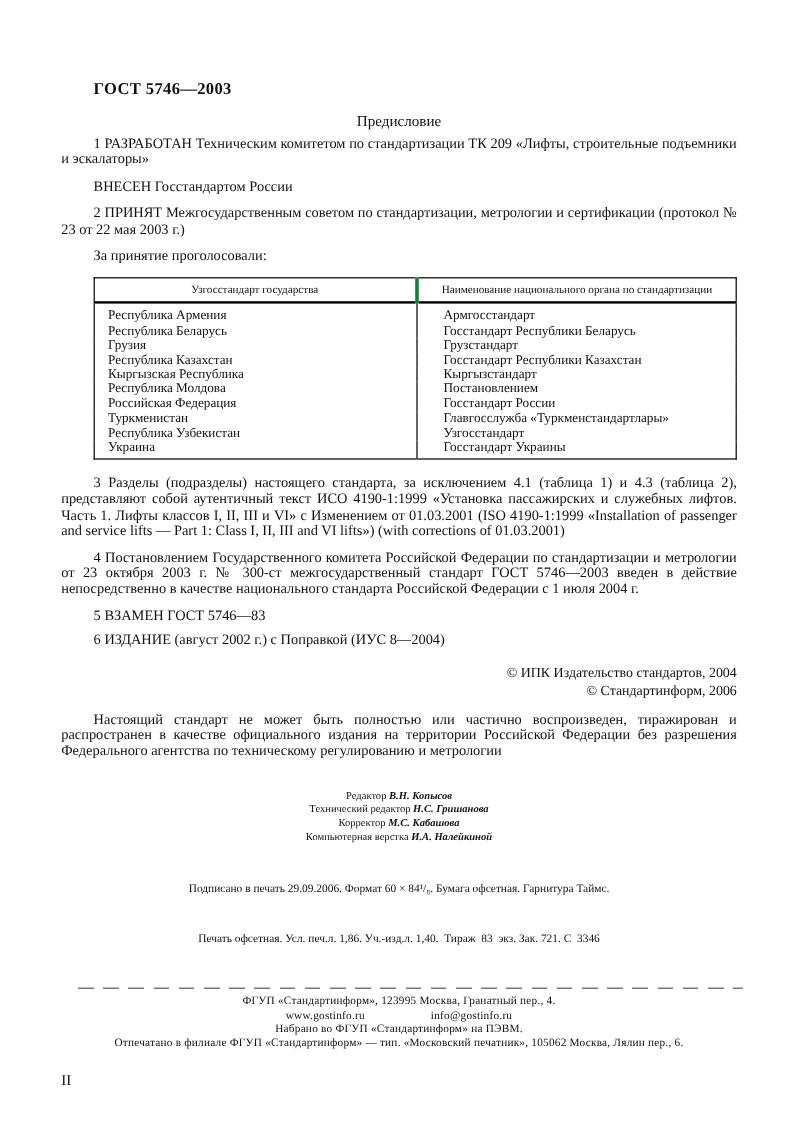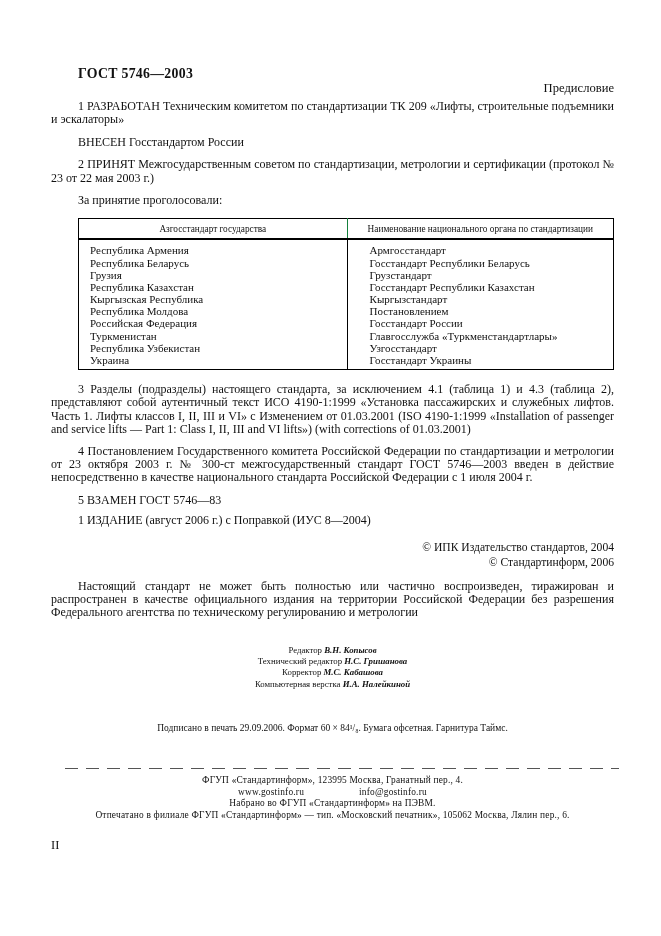--- a/index.html
+++ b/index.html
@@ -6,40 +6,40 @@
   .page {
     width: 661px; height: 936px; background: #ffffff; color: #111;
     font-family: "Liberation Serif", "DejaVu Serif", serif;
     position: relative; overflow: hidden; box-sizing: border-box;
     padding: 66px 47px 0 51px;
   }
   .doc-code {
     margin-left: 27px; font-weight: bold; font-size: 13.8px; line-height: 15px;
     letter-spacing: 0.3px;
   }
-  .preface-title { text-align: right; font-size: 12.6px; line-height: 14px; }
+  .preface-title { text-align: center; font-size: 12.6px; margin-top: 13px; line-height: 14px; }
   .para {
     font-size: 12px; line-height: 13.4px; text-align: justify;
     text-indent: 27px; margin: 0;
   }
   .mt-p1 { margin-top: 5px; }
   .mt-9  { margin-top: 9px; }
   .mt-8  { margin-top: 8px; }
   .mt-7  { margin-top: 7px; }
   .mt-13 { margin-top: 13px; }
   .mt-10 { margin-top: 10px; }
   .vote-table {
     margin: 11px 0 0 27px; width: 536px; border-collapse: collapse;
     border: 1.6px solid #000; table-layout: fixed;
   }
   .vote-table th {
     font-weight: normal; font-size: 9.3px; line-height: 10px; text-align: center;
     vertical-align: middle; padding: 5px 2px 4px 2px; border-bottom: 2px solid #000;
   }
-  .vote-table th + th { border-left: 1px solid #15803d; }
+  .vote-table th + th { border-left: 3px solid #15803d; }
   .vote-table td {
     font-size: 11px; line-height: 12.15px; padding: 0 2px 0 11px; vertical-align: top;
     white-space: nowrap; overflow: hidden;
   }
   .vote-table td + td { border-left: 1px solid #000; padding-left: 22px; }
   .vote-table tbody tr:first-child td { padding-top: 4px; }
   .vote-table tbody tr:last-child td { padding-bottom: 3px; }
   .copyright { margin-top: 12px; text-align: right; font-size: 11.6px; line-height: 15px; }
   .credits { margin-top: 25px; text-align: center; font-size: 8.8px; line-height: 11.3px; }
   .credits .name { font-style: italic; font-weight: 600; }
@@ -67,21 +67,21 @@
   <p class="para mt-9">2 ПРИНЯТ Межгосударственным советом по стандартизации, метрологии и сертификации (протокол № 23 от 22 мая 2003 г.)</p>
   <p class="para mt-9">За принятие проголосовали:</p>
 
   <table class="vote-table">
     <colgroup>
         <col style="width:50.2%">
         <col style="width:49.8%">
       </colgroup>
     <thead>
       <tr>
-        <th>Азгосстандарт государства</th>
+        <th>Узгосстандарт государства</th>
         <th>Наименование национального органа по стандартизации</th>
       </tr>
     </thead>
     <tbody>
       <tr>
           <td>Республика Армения</td>
           <td>Армгосстандарт</td>
         </tr>
       <tr>
           <td>Республика Беларусь</td>
@@ -118,38 +118,39 @@
       <tr>
           <td>Украина</td>
           <td>Госстандарт Украины</td>
         </tr>
     </tbody>
   </table>
 
   <p class="para mt-13">3 Разделы (подразделы) настоящего стандарта, за исключением 4.1 (таблица 1) и 4.3 (таблица 2), представляют собой аутентичный текст ИСО 4190-1:1999 «Установка пассажирских и служебных лифтов. Часть 1. Лифты классов I, II, III и VI» с Изменением от 01.03.2001 (ISO 4190-1:1999 «Installation of passenger and service lifts — Part 1: Class I, II, III and VI lifts») (with corrections of 01.03.2001)</p>
   <p class="para mt-8">4 Постановлением Государственного комитета Российской Федерации по стандартизации и метрологии от 23 октября 2003 г. № 300-ст межгосударственный стандарт ГОСТ 5746—2003 введен в действие непосредственно в качестве национального стандарта Российской Федерации с 1 июля 2004 г.</p>
   <p class="para mt-9">5 ВЗАМЕН ГОСТ 5746—83</p>
-  <p class="para mt-7">1 ИЗДАНИЕ (август 2006 г.) с Поправкой (ИУС 8—2004)</p>
+  <p class="para mt-7">6 ИЗДАНИЕ (август 2002 г.) с Поправкой (ИУС 8—2004)</p>
 
   <div class="copyright">
     <div>© ИПК Издательство стандартов, 2004</div>
     <div>© Стандартинформ, 2006</div>
   </div>
 
   <p class="para mt-10">Настоящий стандарт не может быть полностью или частично воспроизведен, тиражирован и распространен в качестве официального издания на территории Российской Федерации без разрешения Федерального агентства по техническому регулированию и метрологии</p>
 
   <div class="credits">
     <div><span>Редактор</span> <span class="name">В.Н. Копысов</span></div>
     <div><span>Технический редактор</span> <span class="name">Н.С. Гришанова</span></div>
     <div><span>Корректор</span> <span class="name">М.С. Кабашова</span></div>
     <div><span>Компьютерная верстка</span> <span class="name">И.А. Налейкиной</span></div>
   </div>
 
   <div class="printinfo">
     <div>Подписано в печать 29.09.2006. Формат 60 × 84¹/₈. Бумага офсетная. Гарнитура Таймс.</div>
+    <div>Печать офсетная. Усл. печ.л. 1,86. Уч.-изд.л. 1,40.  Тираж  83  экз. Зак. 721. С  3346</div>
   </div>
 
   <div class="dashline"></div>
 
   <div class="publisher">
     <div>ФГУП «Стандартинформ», 123995 Москва, Гранатный пер., 4.</div>
     <div><span>www.gostinfo.ru</span><span class="gap"></span><span>info@gostinfo.ru</span></div>
     <div>Набрано во ФГУП «Стандартинформ» на ПЭВМ.</div>
     <div>Отпечатано в филиале ФГУП «Стандартинформ» — тип. «Московский печатник», 105062 Москва, Лялин пер., 6.</div>
   </div>

